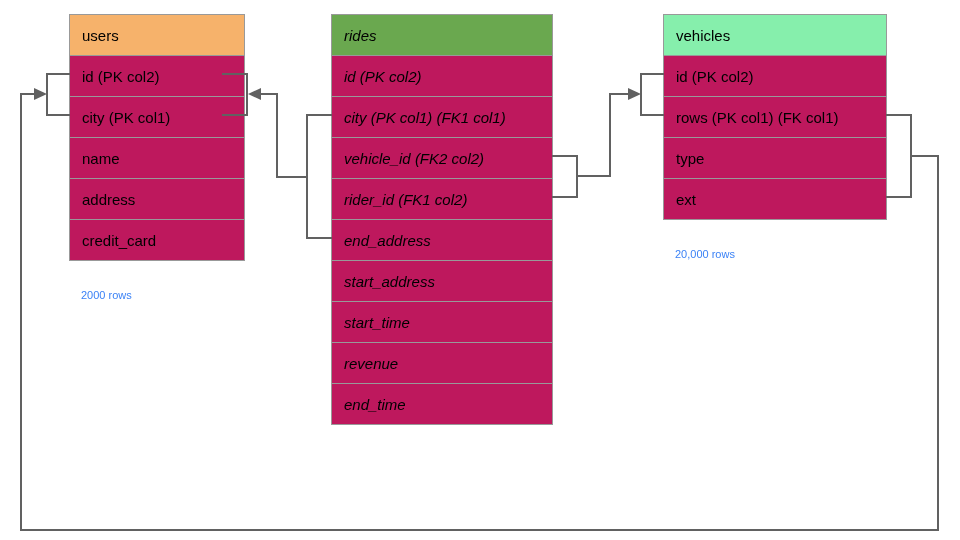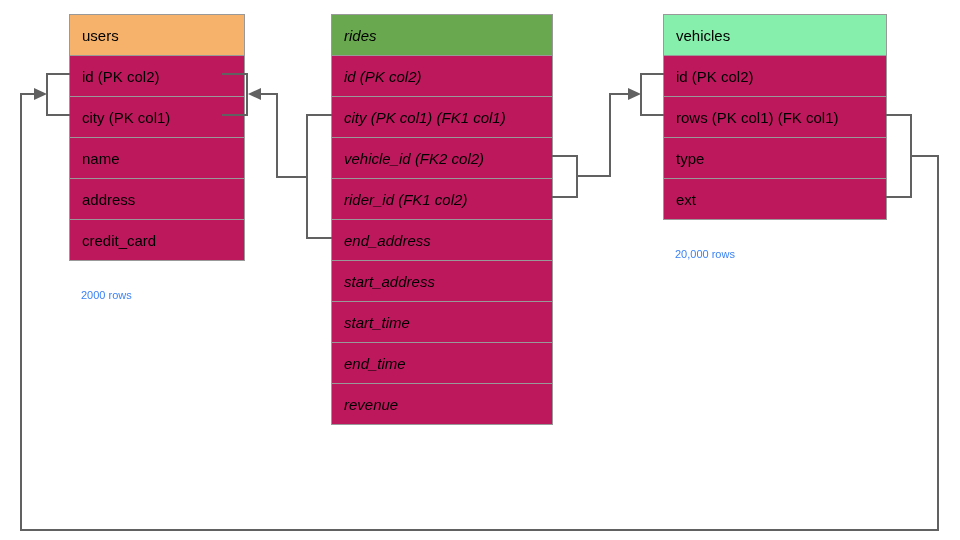--- a/index.html
+++ b/index.html
@@ -79,22 +79,22 @@
   <div class="table-wrap" style="left:331px; top:14px; width:222px;font-style:italic;">
     <div class="tbox">
       <div class="thead" style="background: rgb(106, 168, 79);">rides</div>
       <div class="trow">id (PK col2)</div>
       <div class="trow">city (PK col1) (FK1 col1)</div>
       <div class="trow">vehicle_id (FK2 col2)</div>
       <div class="trow">rider_id (FK1 col2)</div>
       <div class="trow">end_address</div>
       <div class="trow">start_address</div>
       <div class="trow">start_time</div>
+      <div class="trow">revenue</div>
       <div class="trow">end_time</div>
-      <div class="trow">revenue</div>
     </div>
   </div>
 
   <div class="table-wrap" style="left:663px; top:14px; width:224px;">
     <div class="tbox">
       <div class="thead" style="background: #86efac;">vehicles</div>
       <div class="trow">id (PK col2)</div>
       <div class="trow">rows (PK col1) (FK col1)</div>
       <div class="trow">type</div>
       <div class="trow">ext</div>

